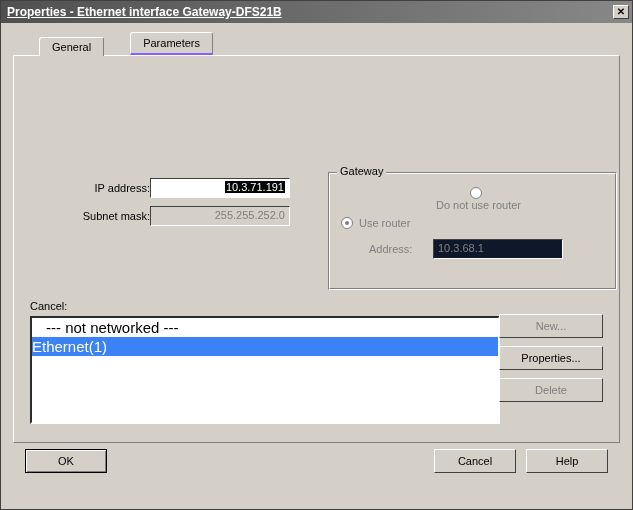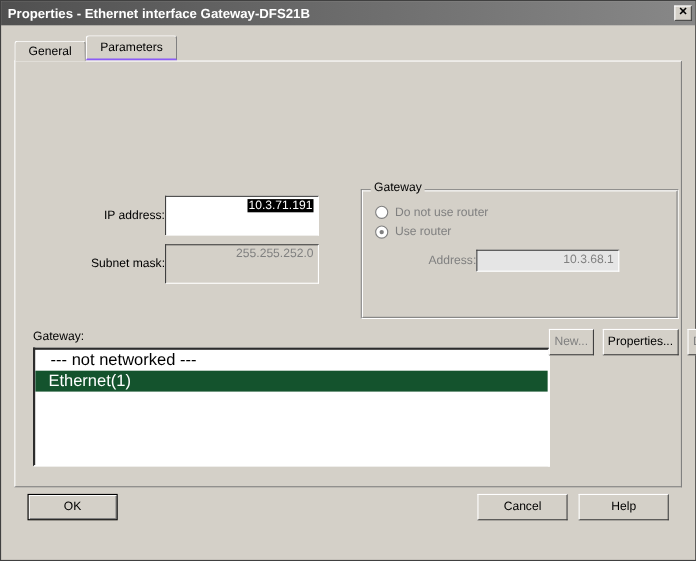--- a/index.html
+++ b/index.html
@@ -24,21 +24,21 @@
     background: linear-gradient(to right, #505050, #888888);
     color: #fff;
     font-weight: bold;
     font-size: 12px;
     padding: 3px 3px 3px 6px;
     display: flex;
     align-items: center;
     justify-content: space-between;
     height: 22px;
   }
-  .titlebar .title { white-space: nowrap; }
+  .titlebar .title { white-space: nowrap; text-decoration: underline; }
   .close-btn {
     width: 16px;
     height: 14px;
     background: #d4d0c8;
     border: 1px solid #fff;
     border-right-color: #404040;
     border-bottom-color: #404040;
     color: #000;
     font-family: Arial, sans-serif;
     font-size: 10px;
@@ -66,20 +66,21 @@
     border-bottom: none;
     background: #d4d0c8;
     margin-right: 0px;
     border-top-left-radius: 3px;
     border-top-right-radius: 3px;
     border-top-color:#fff;
     border-left-color:#fff;
     cursor: default;
     position: relative;
     top: 1px;
+    margin-left: 26px;
   }
   .tab.active {
     background: #d4d0c8;
     border-bottom: 2px solid #8b5cf6;
     z-index: 3;
     padding-top:4px;
     padding-bottom:4px;
     top:0;
   }
   .tabpanel {
@@ -95,21 +96,21 @@
     display: flex;
     align-items: center;
     margin-bottom: 8px;
     text-align: right;
   }
   .lbl {
     width: 120px;
   }
   .txt {
     width: 140px;
-    height: 36px;
+    height: 20px;
     border: 1px solid #808080;
     border-top-color:#404040;
     border-left-color:#404040;
     border-right-color:#fff;
     border-bottom-color:#fff;
     padding: 2px 4px;
     font-family: Tahoma, Arial, sans-serif;
     font-size: 11px;
     background:#fff;
   }
@@ -132,21 +133,20 @@
   }
   .gateway-group {
     position:absolute;
     top:116px;
     left:314px;
     width:289px;
     height:118px;
     border:1px solid #808080;
     border-right-color:#fff;
     border-bottom-color:#fff;
-    text-align:right;
   }
   .gateway-group .grp-inner{
     position:absolute;
     inset:0;
     border:1px solid #fff;
     border-right-color:#808080;
     border-bottom-color:#808080;
     pointer-events:none;
   }
   .gateway-group .legend {
@@ -155,21 +155,21 @@
     left:8px;
     background:#d4d0c8;
     padding:0 3px;
   }
   .radio-row{
     display:flex;
     align-items:center;
     margin: 4px 0 6px 12px;
     color:#808080;
   }
-  .radio-row.first{ margin-top:14px; }
+  .radio-row.first{ margin-top:14px;flex-direction:column; }
   .radio {
     width:12px;height:12px;
     border:1px solid #808080;
     border-radius:50%;
     background:#fff;
     margin-right:6px;
     display:flex;align-items:center;justify-content:center;
   }
   .radio.checked::after{
     content:"";
@@ -184,21 +184,21 @@
   }
   .gw-address-row .albl{ width:64px; }
   .gw-addr-input{
     width:130px;
     height:20px;
     border:1px solid #808080;
     border-top-color:#404040;
     border-left-color:#404040;
     border-right-color:#fff;
     border-bottom-color:#fff;
-    background:#e5e5e5;
+    background:#0f172a;
     color:#808080;
     padding:2px 4px;
     font:11px Tahoma,Arial,sans-serif;
   }
   .subnet-label{
     position:absolute;
     top:244px;
     left:16px;
   }
   .subnet-list{
@@ -214,31 +214,31 @@
     border-right-color:#fff;
     border-bottom-color:#fff;
     overflow:hidden;
     font-size:15px;
   }
   .subnet-list .item{
     padding:1px 4px 1px 14px;
     white-space:nowrap;
   }
   .subnet-list .item.selected{
-    background:#14532d;
+    background:#3b82f6;
     color:#fff;
-    padding-left:12px;
+    padding-left:0;
   }
   .side-btns{
     position:absolute;
-    top:243px;
+    top:258px;
     right:16px;
     width:104px;
     display:flex;
-    flex-direction:row;
+    flex-direction:column;
     gap:8px;
   }
   .btn{
     height:24px;
     border:1px solid #fff;
     border-right-color:#404040;
     border-bottom-color:#404040;
     background:#d4d0c8;
     font:11px Tahoma,Arial,sans-serif;
     text-align:center;
@@ -300,21 +300,21 @@
         <div class="radio-row">
           <div class="radio checked"></div>
           <span>Use router</span>
         </div>
         <div class="gw-address-row">
           <div class="albl">Address:</div>
           <div class="gw-addr-input">10.3.68.1</div>
         </div>
       </div>
 
-      <div class="subnet-label">Gateway:</div>
+      <div class="subnet-label">Cancel:</div>
       <div class="subnet-list">
         <div class="item">--- not networked ---</div>
         <div class="item selected">Ethernet(1)</div>
       </div>
 
       <div class="side-btns">
         <div class="btn disabled">New...</div>
         <div class="btn">Properties...</div>
         <div class="btn disabled">Delete</div>
       </div>

